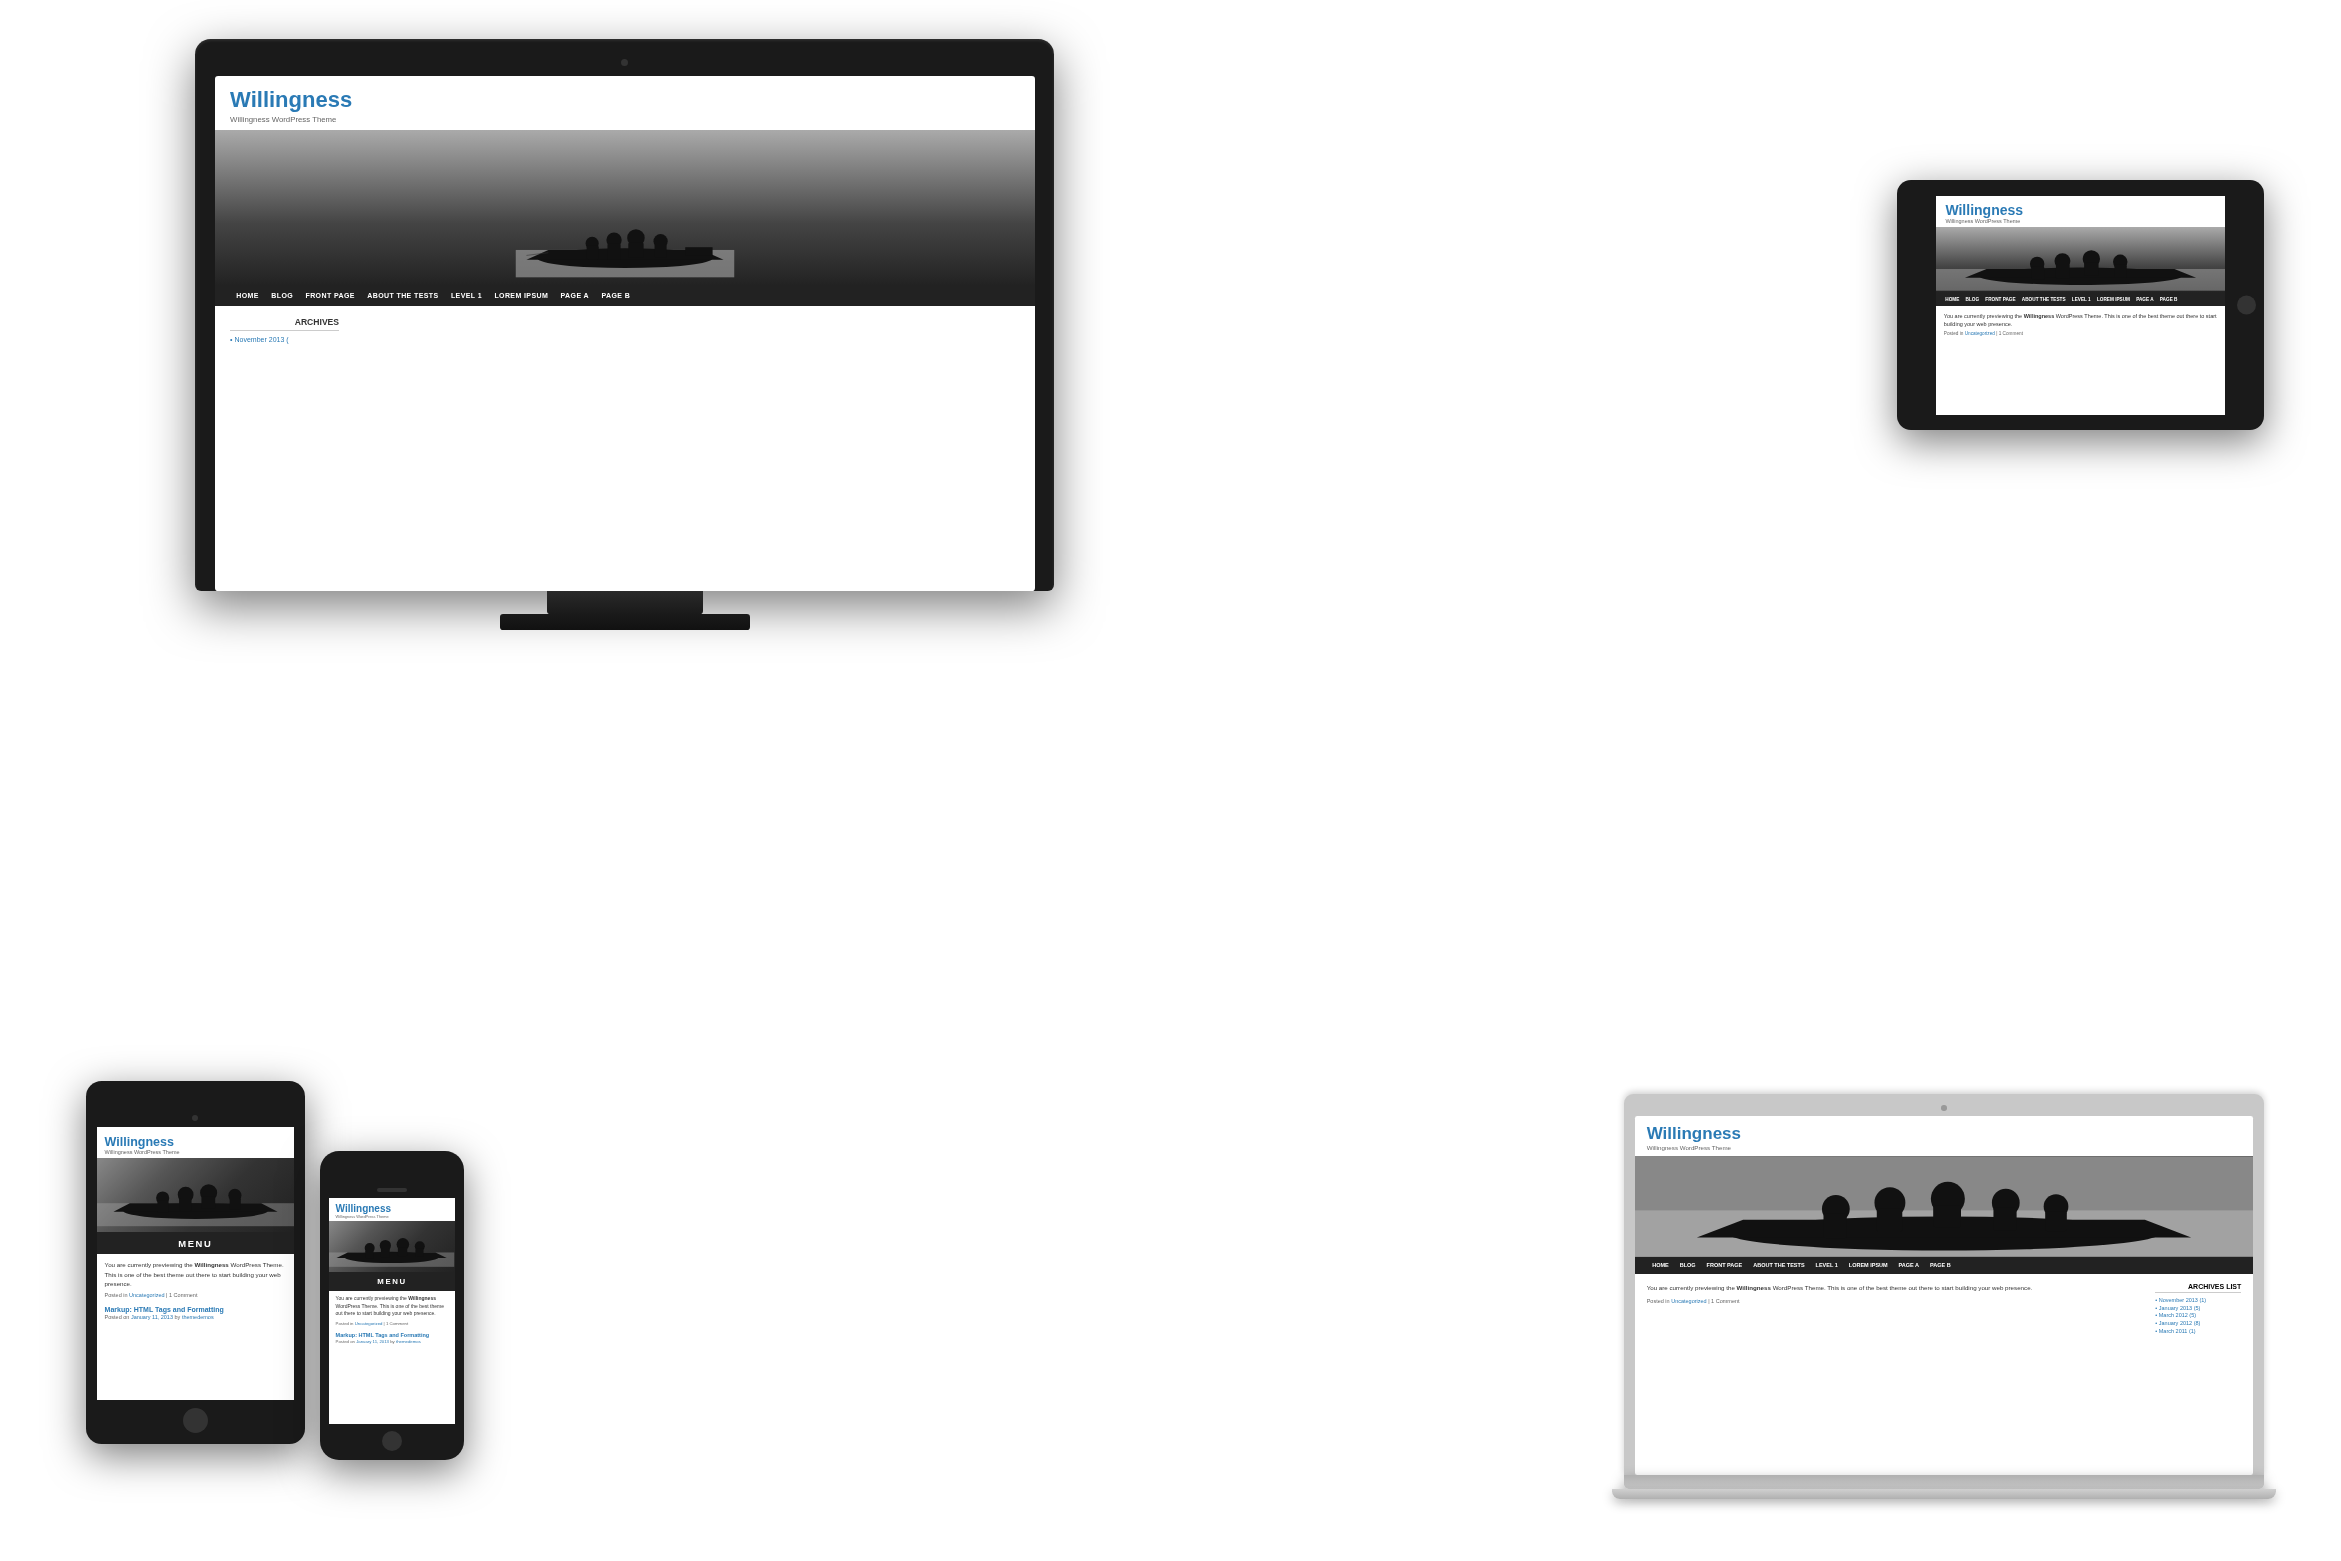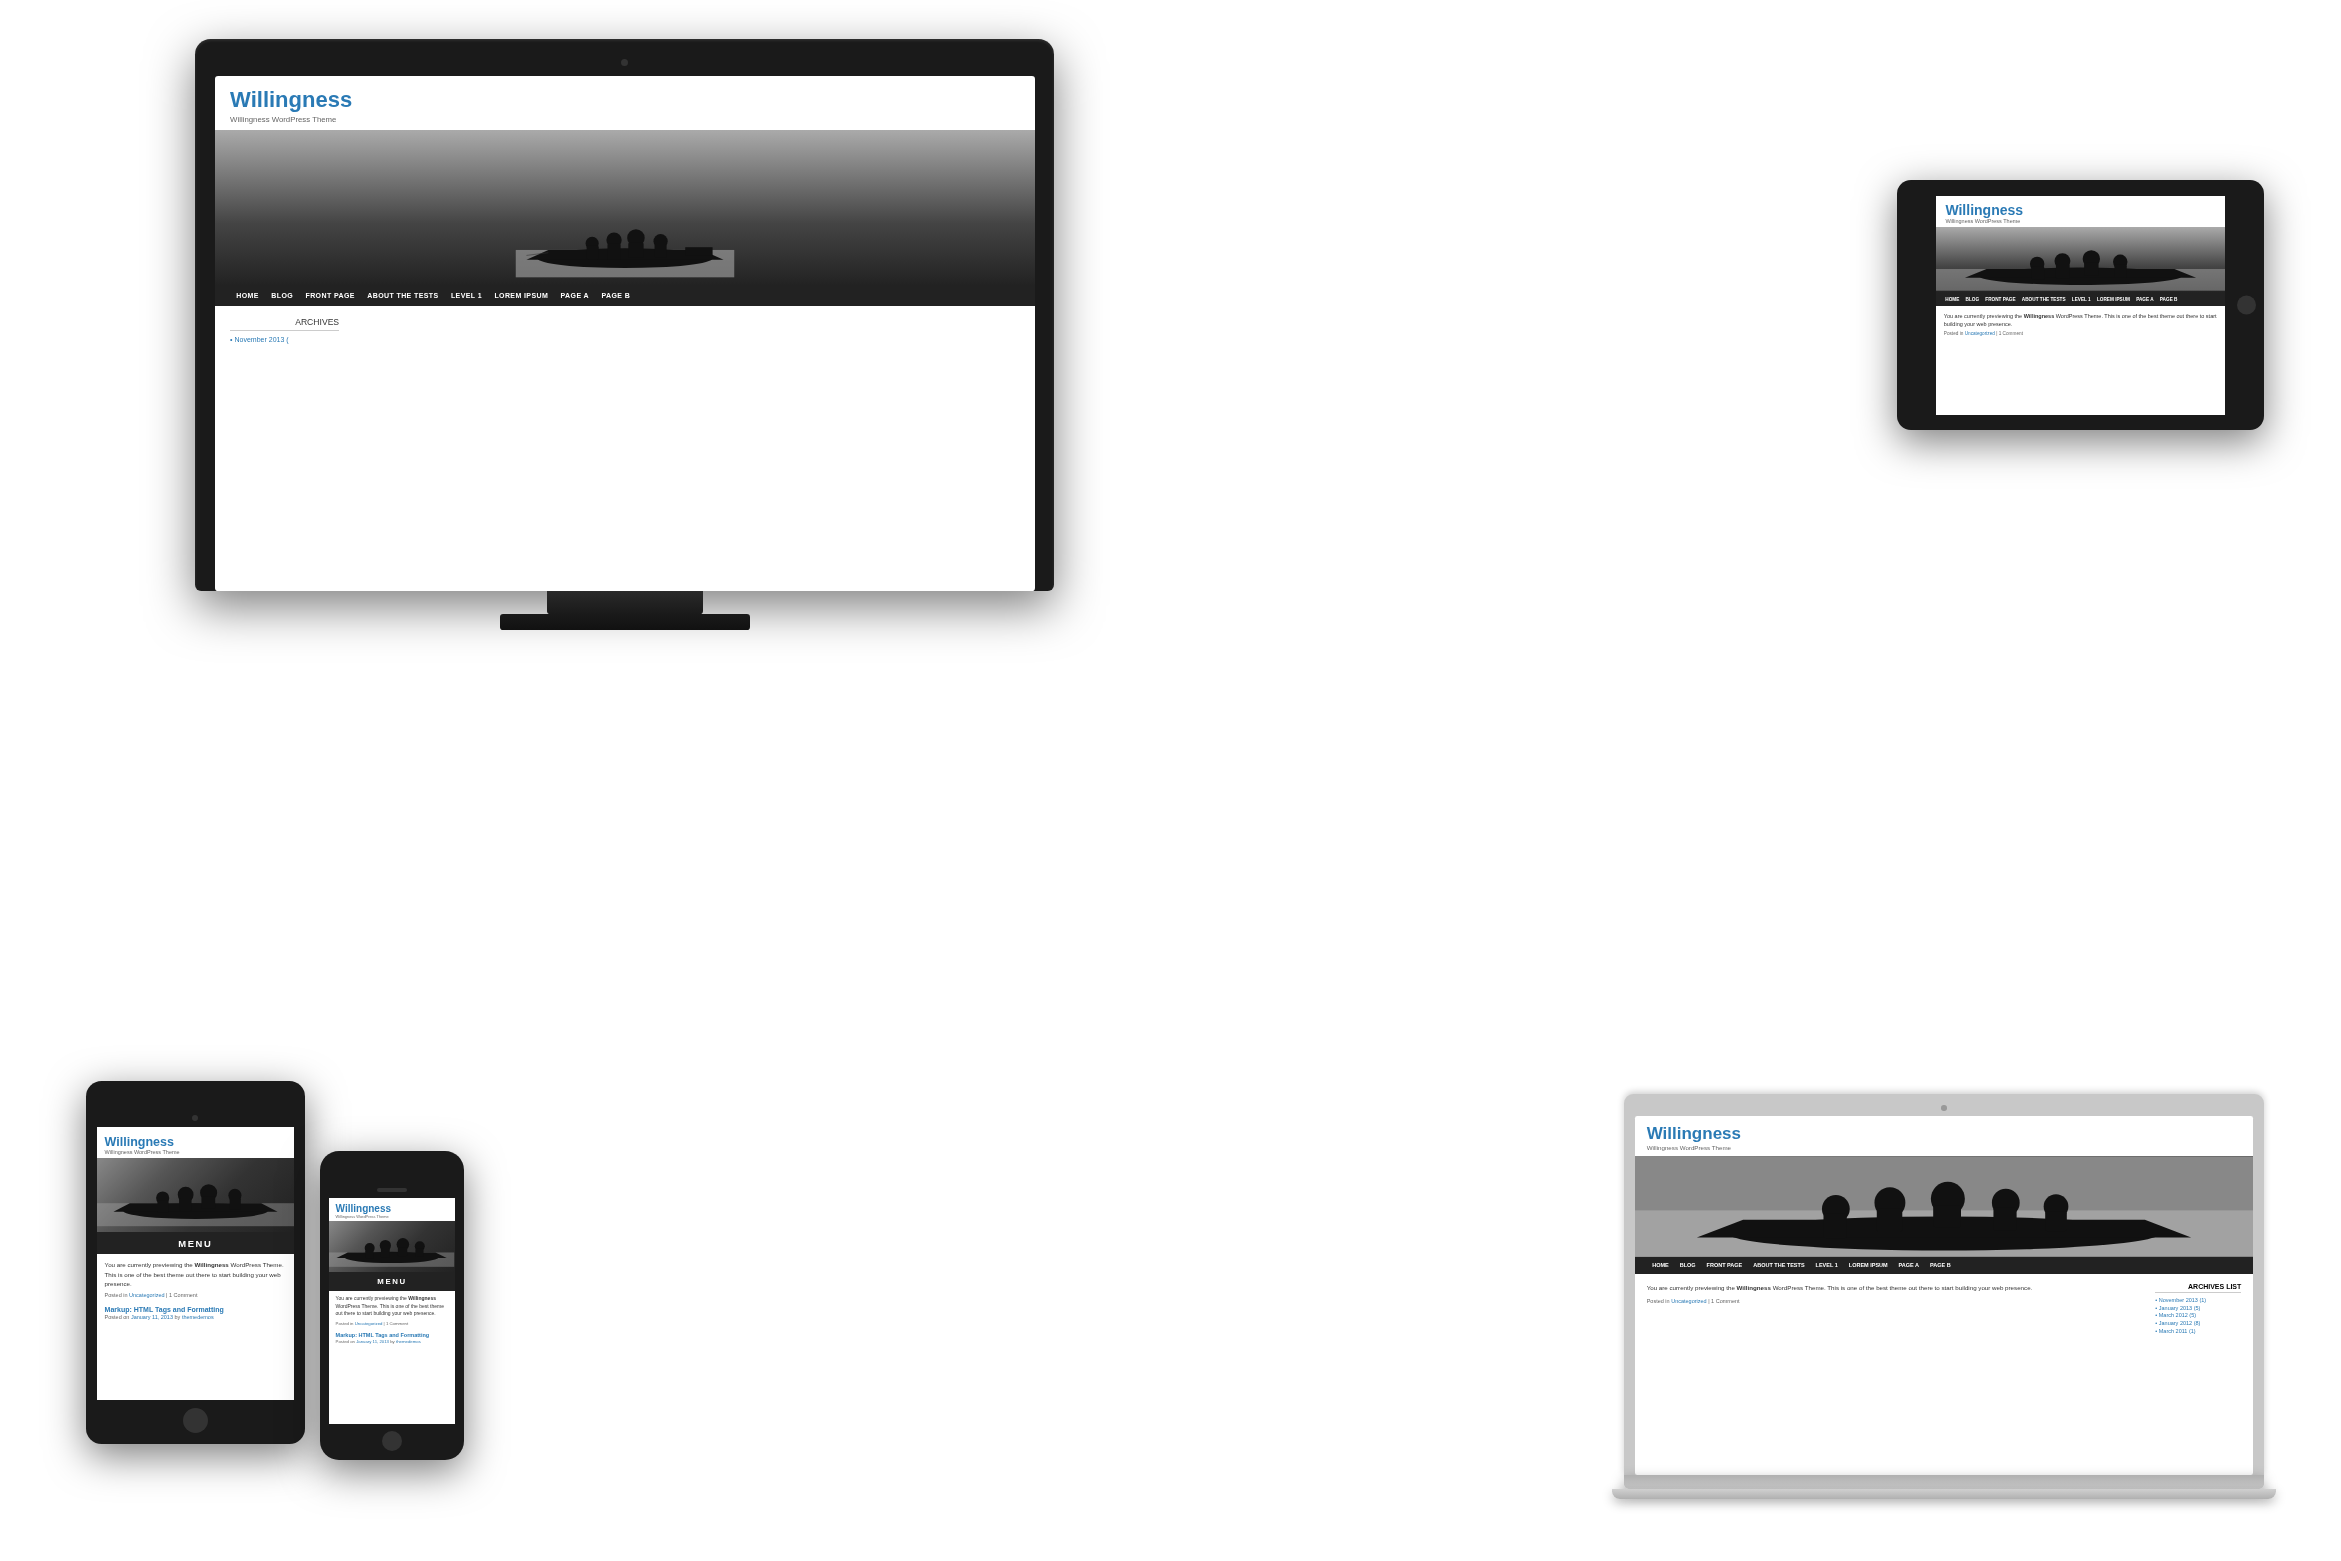--- a/index.html
+++ b/index.html
@@ -194,21 +194,21 @@
     }
 
     .wp-sidebar {
       width: 109px;
       flex-shrink: 0;
     }
 
     .wp-sidebar-title {
       font-size: 8.6px;
       font-family: Arial, sans-serif;
-      font-weight: normal;
+      font-weight: bold;
       text-align: right;
       padding-bottom: 3.1px;
       border-bottom: 0.8px solid #ccc;
       margin-bottom: 4.7px;
       color: #333;
     }
 
     .wp-sidebar-item {
       font-size: 7px;
       color: #2a7ab5;

